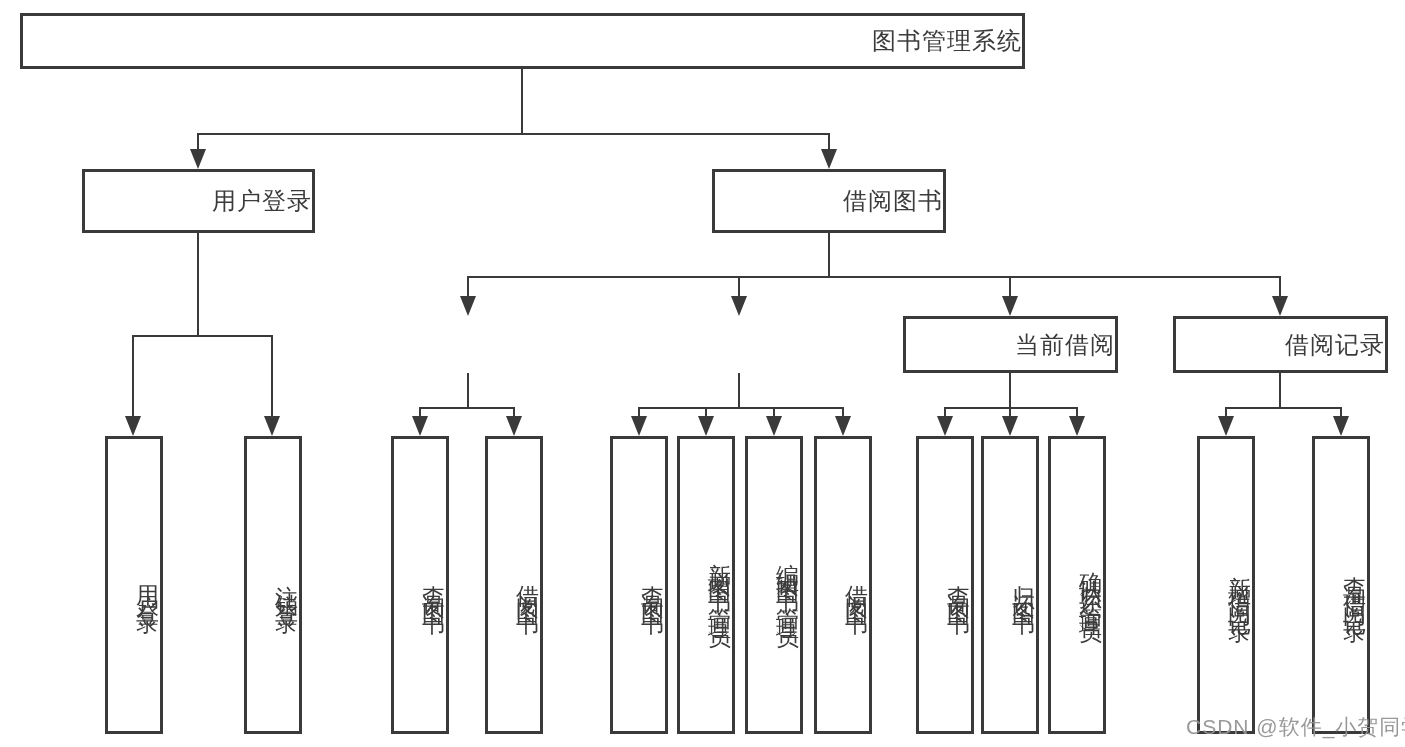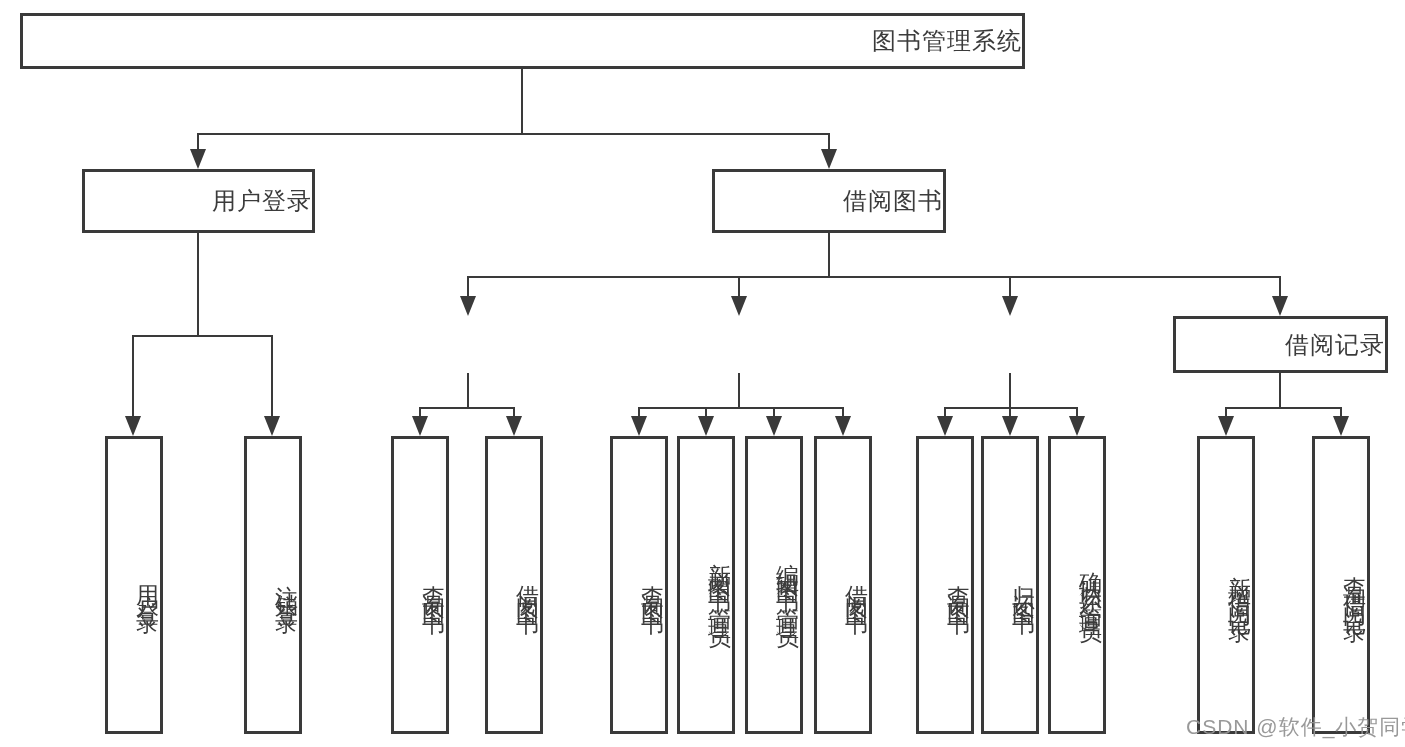--- a/index.html
+++ b/index.html
@@ -78,20 +78,23 @@
   <div class="ln" style="left:467px;top:276px;width:814px;height:2px;"></div>
   <div class="ln" style="left:467px;top:276px;width:2px;height:22px;"></div>
   <div class="ah" style="left:460px;top:296px;"></div>
   <div class="ln" style="left:738px;top:276px;width:2px;height:22px;"></div>
   <div class="ah" style="left:731px;top:296px;"></div>
   <div class="ln" style="left:1009px;top:276px;width:2px;height:22px;"></div>
   <div class="ah" style="left:1002px;top:296px;"></div>
   <div class="ln" style="left:1279px;top:276px;width:2px;height:22px;"></div>
   <div class="ah" style="left:1272px;top:296px;"></div>
 
+  <div class="box" style="left:903px;top:316px;width:215px;height:57px;">
+    <span class="hlabel">当前借阅</span>
+  </div>
   <div class="box" style="left:1173px;top:316px;width:215px;height:57px;">
     <span class="hlabel">借阅记录</span>
   </div>
 
   <div class="ln" style="left:467px;top:373px;width:2px;height:36px;"></div>
   <div class="ln" style="left:419px;top:407px;width:96px;height:2px;"></div>
   <div class="ln" style="left:419px;top:407px;width:2px;height:11px;"></div>
   <div class="ah" style="left:412px;top:416px;"></div>
   <div class="ln" style="left:513px;top:407px;width:2px;height:11px;"></div>
   <div class="ah" style="left:506px;top:416px;"></div>

